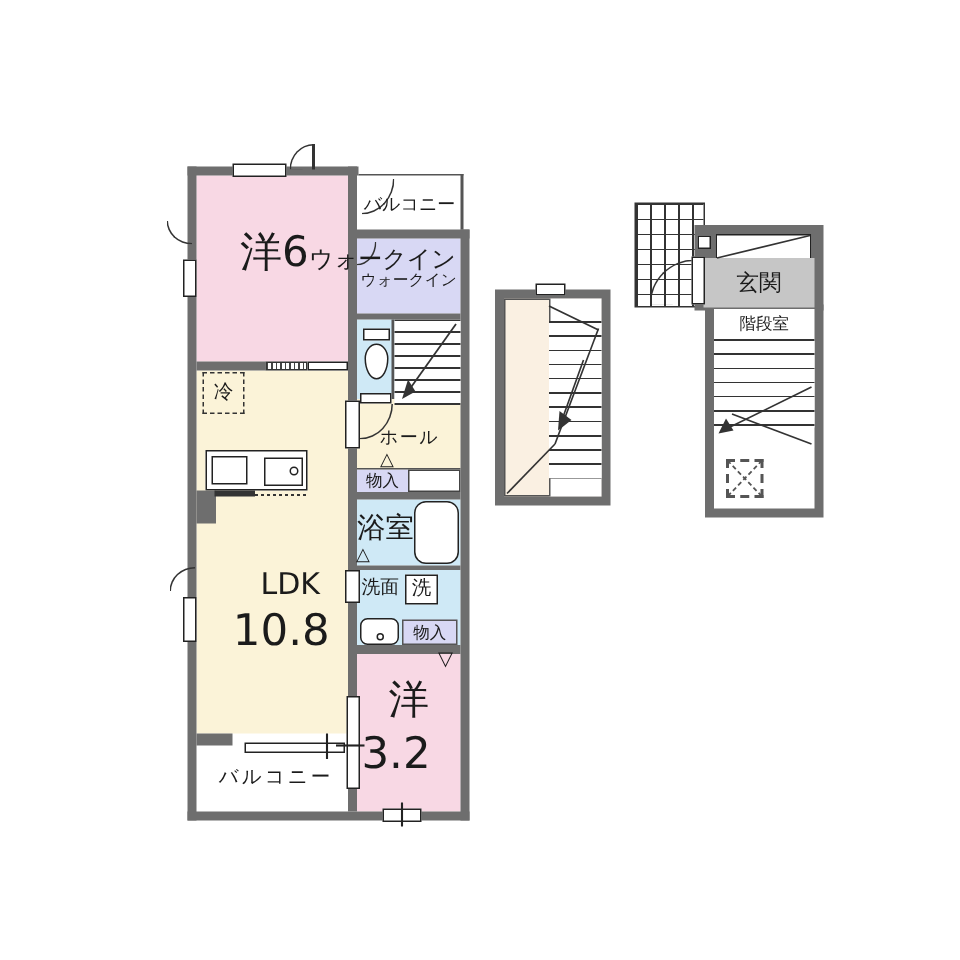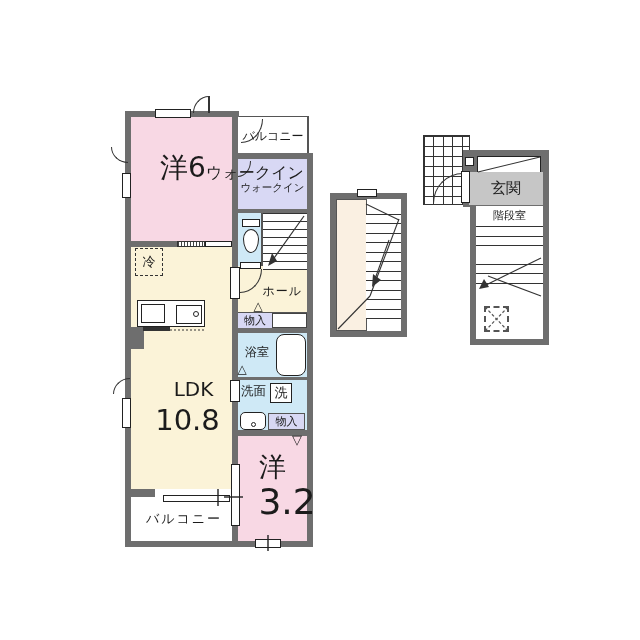--- a/index.html
+++ b/index.html
@@ -106,42 +106,42 @@
     </div>
   <div class="abs lbl" style="left:146px;top:374px;width:95px;height:30px;font-size:20px;">
       <span>LDK</span>
     </div>
   <div class="abs lbl" style="left:140px;top:405px;width:95px;height:30px;font-size:29px;">
       <span>10.8</span>
     </div>
   <div class="abs lbl" style="left:250px;top:450px;width:45px;height:34px;font-size:27px;">
       <span>洋</span>
     </div>
-  <div class="abs lbl" style="left:259px;top:486px;width:56px;height:32px;font-size:36px;">
+  <div class="abs lbl" style="left:236px;top:486px;width:56px;height:32px;font-size:29px;">
       <span>3.2</span>
     </div>
   <div class="abs lbl" style="left:134px;top:509px;width:100px;height:20px;font-size:13px;letter-spacing:2px;">
       <span>バルコニー</span>
     </div>
   <div class="abs lbl" style="left:239px;top:128px;width:68px;height:16px;font-size:12px;">
       <span>バルコニー</span>
     </div>
   <div class="abs lbl" style="left:226px;top:167px;width:58px;height:13px;font-size:16px;">
       <span>ウォークイン</span>
     </div>
   <div class="abs lbl" style="left:238px;top:181px;width:69px;height:13px;font-size:10.5px;">
       <span>ウォークイン</span>
     </div>
-  <div class="abs lbl" style="left:244px;top:284px;width:58px;height:15px;font-size:12px;letter-spacing:1px;justify-content:flex-end;">
+  <div class="abs lbl" style="left:244px;top:284px;width:58px;height:15px;font-size:12px;letter-spacing:1px;">
       <span>ホール</span>
     </div>
   <div class="abs lbl" style="left:239px;top:314px;width:32px;height:13px;font-size:11px;">
       <span>物入</span>
     </div>
-  <div class="abs lbl" style="left:240px;top:344px;width:34px;height:17px;font-size:12px;align-items:center;">
+  <div class="abs lbl" style="left:240px;top:344px;width:34px;height:17px;font-size:19px;align-items:center;">
       <span>浴室</span>
     </div>
   <div class="abs lbl" style="left:238px;top:383px;width:31px;height:15px;font-size:12.5px;">
       <span>洗面</span>
     </div>
   <div class="abs lbl" style="left:250px;top:299px;width:16px;height:14px;font-size:12px;">
       <span>△</span>
     </div>
   <div class="abs lbl" style="left:234px;top:362px;width:16px;height:14px;font-size:12px;">
       <span>△</span>

